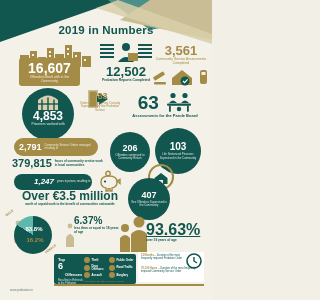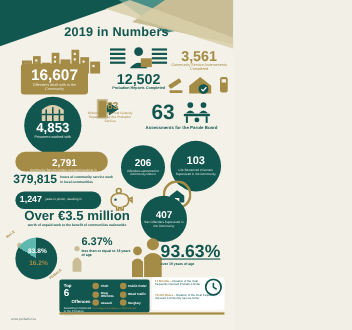--- a/index.html
+++ b/index.html
@@ -66,21 +66,21 @@
   .r2b .cap{font-size:3px;color:#a48b46;margin-top:1px;line-height:1.15;}
   .ic783{position:absolute;left:86px;top:90px;width:28px;height:18px;}
 
   .r2c{position:absolute;left:124px;top:92px;width:82px;text-align:center;}
   .r2c .num{font-size:19px;color:#11564f;display:inline-block;vertical-align:middle;}
   .r2c .cap{font-size:4px;color:#11564f;font-weight:bold;margin-top:2px;}
   .ic63{display:inline-block;vertical-align:middle;width:26px;height:20px;margin-left:3px;}
 
   
   .b2791{left:14px;top:138px;width:84px;height:18px;border-radius:9px;
-         flex-direction:column;justify-content:flex-end;}
+         flex-direction:row;justify-content:flex-end;}
   .b2791 .num{font-size:9px;color:#fff;margin-left:5px;}
   .b2791 .cap{font-size:2.8px;color:#efe9d9;margin-left:3px;text-align:left;line-height:1.1;}
 
   .r3b{position:absolute;left:12px;top:158px;width:94px;
        display:flex;align-items:center;}
   .r3b .num{font-size:11px;color:#11564f;}
   .r3b .cap{font-size:3px;color:#11564f;margin-left:3px;line-height:1.1;font-weight:bold;}
 
   .c206{left:110px;top:132px;width:40px;height:40px;}
   .c206 .num{font-size:9px;color:#fff;}
@@ -92,21 +92,21 @@
 
   .c407{left:128px;top:178px;width:42px;height:42px;}
   .c407 .num{font-size:9px;color:#fff;}
   .c407 .cap{font-size:2.8px;color:#d8e3de;margin-top:1px;line-height:1.1;padding:0 3px;}
 
   .badge-ring{position:absolute;left:148px;top:164px;width:26px;height:26px;}
 
   
   .b1247{left:14px;top:174px;width:78px;height:16px;border-radius:8px;
          flex-direction:row;justify-content:flex-start;}
-  .b1247 .num{font-size:8px;color:#fff;margin-left:4px;}
+  .b1247 .num{font-size:8px;color:#fff;margin-left:20px;font-style:italic;}
   .b1247 .cap{font-size:2.8px;color:#efe9d9;margin-left:3px;text-align:left;line-height:1.1;}
   .piggy{position:absolute;left:96px;top:170px;width:26px;height:22px;}
 
   .money{position:absolute;left:8px;top:190px;width:124px;text-align:center;}
   .money .num{font-size:12px;color:#11564f;}
   .money .cap{font-size:3px;color:#11564f;margin-top:1px;line-height:1.15;font-weight:bold;}
 
   
   .pie-wrap{position:absolute;left:14px;top:214px;width:62px;height:42px;}
   .pie{position:absolute;left:14px;top:216px;width:38px;height:38px;border-radius:50%;

